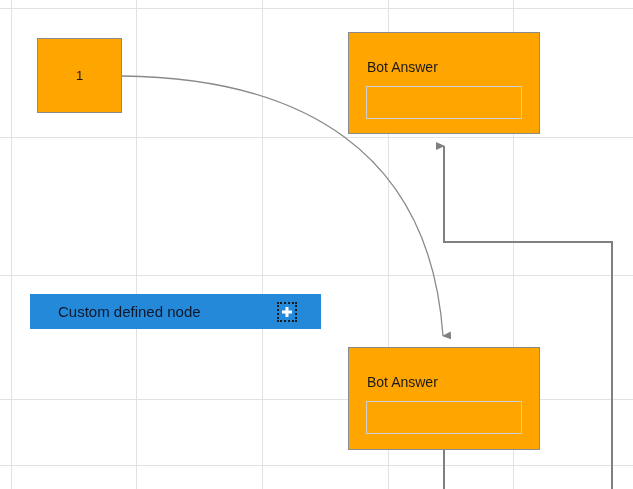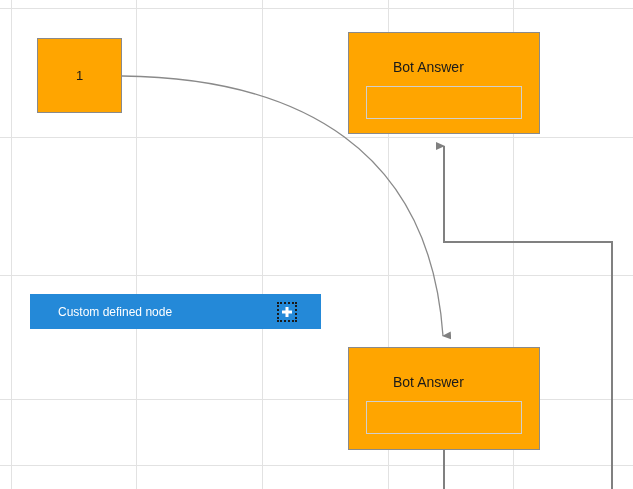--- a/index.html
+++ b/index.html
@@ -59,21 +59,20 @@
     font-size: 13px;
     color: #1a1a1a;
   }
   .node-title {
     position: absolute;
     left: 18px;
     top: 26px;
     font-size: 14px;
     color: #1a1a1a;
     white-space: nowrap;
-    margin-left: 26px;
   }
   .node-slot {
     position: absolute;
     left: 17px;
     right: 17px;
     top: 53px;
     height: 33px;
     box-sizing: border-box;
     border: 1px solid #cfcfcf;
     background: transparent;
@@ -86,22 +85,22 @@
     width: 291px;
     height: 35px;
     box-sizing: border-box;
     background: #2489d8;
     display: flex;
     align-items: center;
     padding: 0 14px 0 28px;
   }
   .custom-bar-label {
     flex: 1;
-    color: #ffffff;
-    font-size: 12px;
+    color: #0f172a;
+    font-size: 15px;
     white-space: nowrap;
   }
   .add-icon-box {
     width: 20px;
     height: 20px;
     box-sizing: border-box;
     border: 2px dotted #1a1a1a;
     position: relative;
     flex: 0 0 auto;
     margin-right: 10px;

